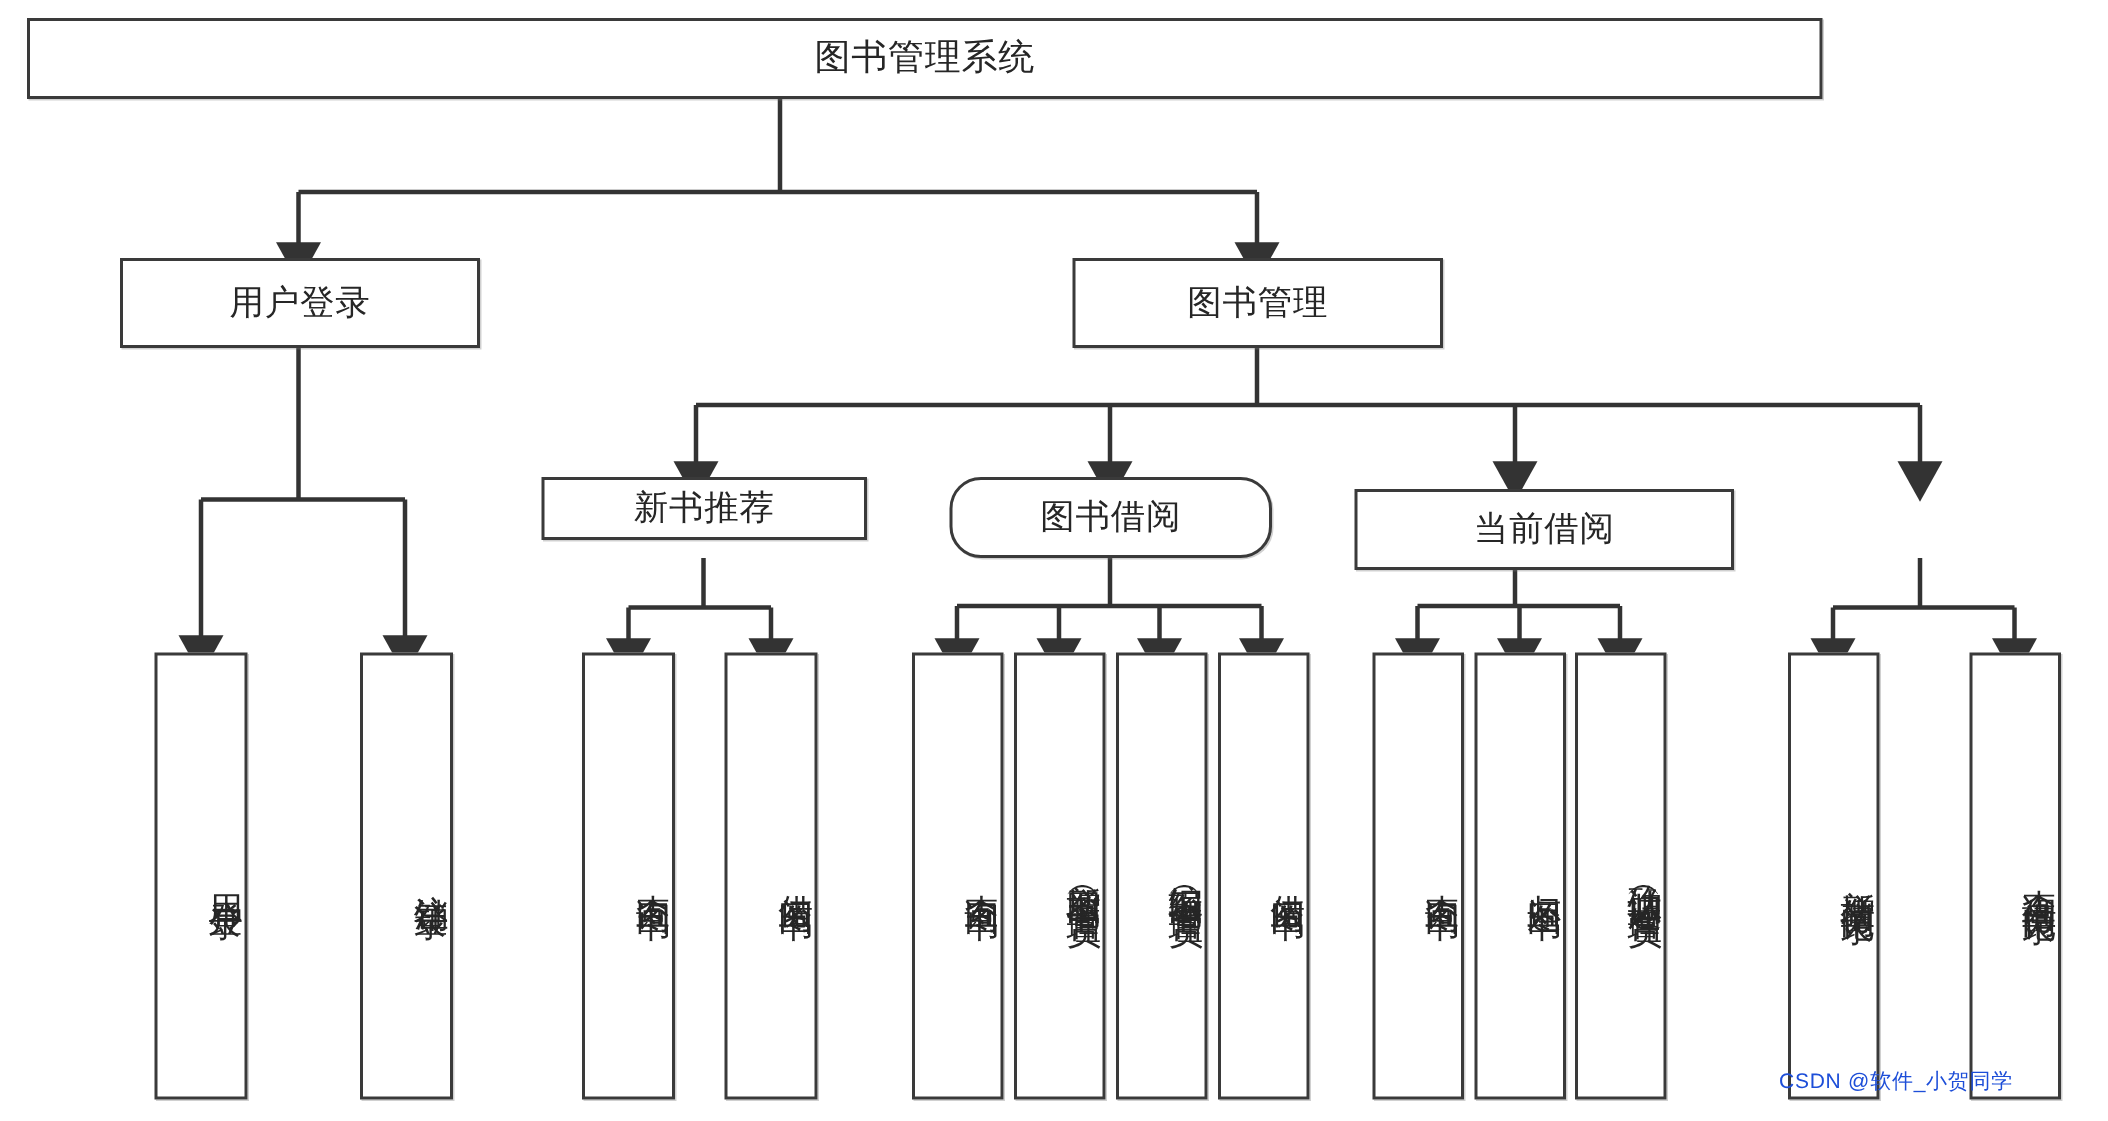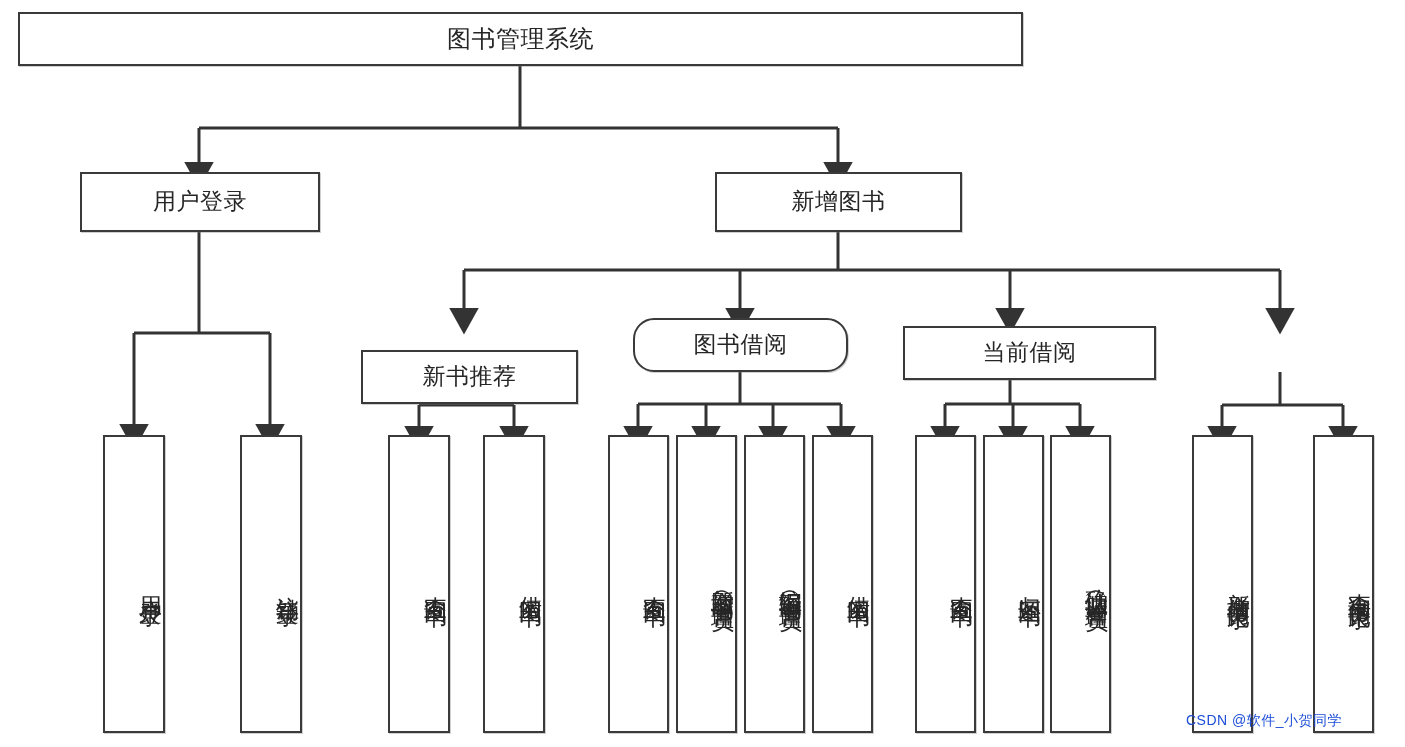--- a/index.html
+++ b/index.html
@@ -118,32 +118,32 @@
       <path d="M1013,404 L1013,430" marker-end="url(#arrow)"></path>
       <path d="M1080,404 L1080,430" marker-end="url(#arrow)"></path>
 
       <path d="M1280,372 L1280,405"></path>
       <path d="M1222,405 L1343,405"></path>
       <path d="M1222,405 L1222,430" marker-end="url(#arrow)"></path>
       <path d="M1343,405 L1343,430" marker-end="url(#arrow)"></path>
     </g>
   </svg>
 
-  <div class="node h root" style="left:18px; top:12px; width:1005px; height:54px;">
+  <div class="node h root" style="left:18px; top:12px; width:1197px; height:54px;">
     <span>图书管理系统</span>
   </div>
 
   <div class="node h" style="left:80px; top:172px; width:240px; height:60px;">
     <span>用户登录</span>
   </div>
   <div class="node h" style="left:715px; top:172px; width:247px; height:60px;">
-    <span>新增图书</span>
+    <span>图书管理</span>
   </div>
 
-  <div class="node h" style="left:361px; top:318px; width:217px; height:54px;margin-top:32px;">
+  <div class="node h" style="left:361px; top:318px; width:217px; height:42px;">
     <span>新书推荐</span>
   </div>
   <div class="node h" style="left:633px; top:318px; width:215px; height:54px;border-radius:21px;">
     <span>图书借阅</span>
   </div>
   <div class="node h" style="left:903px; top:326px; width:253px; height:54px;">
     <span>当前借阅</span>
   </div>
 
   <div class="node v" style="left:103px; top:435px; width:62px; height:298px;">

